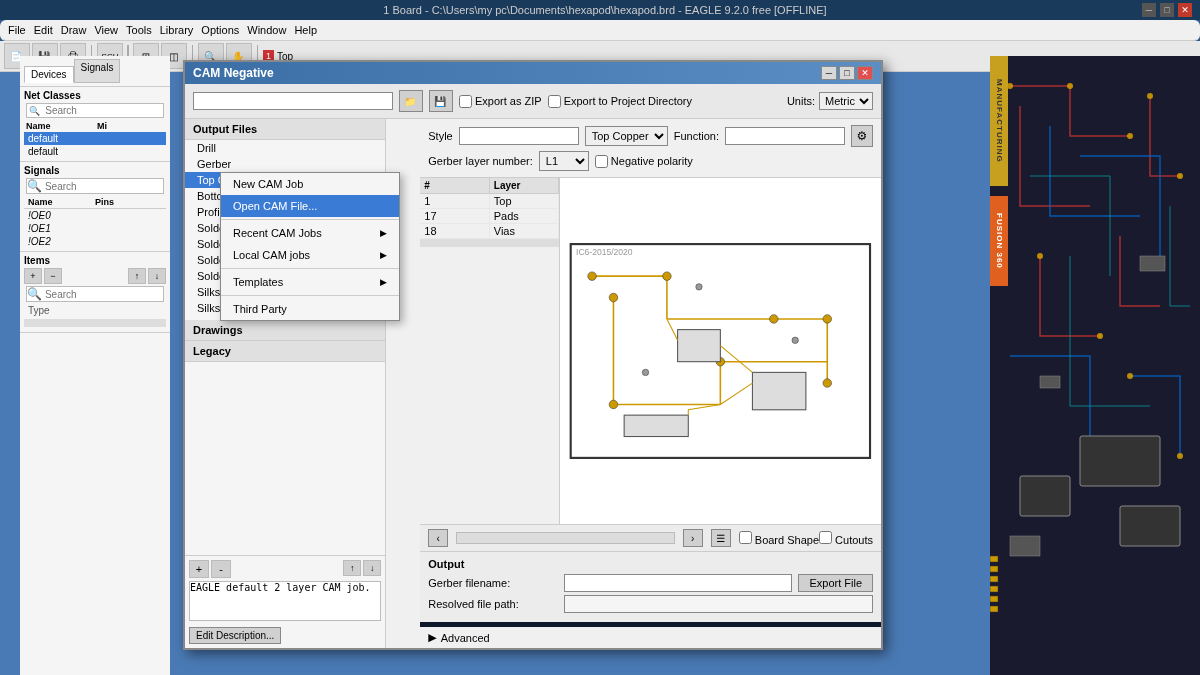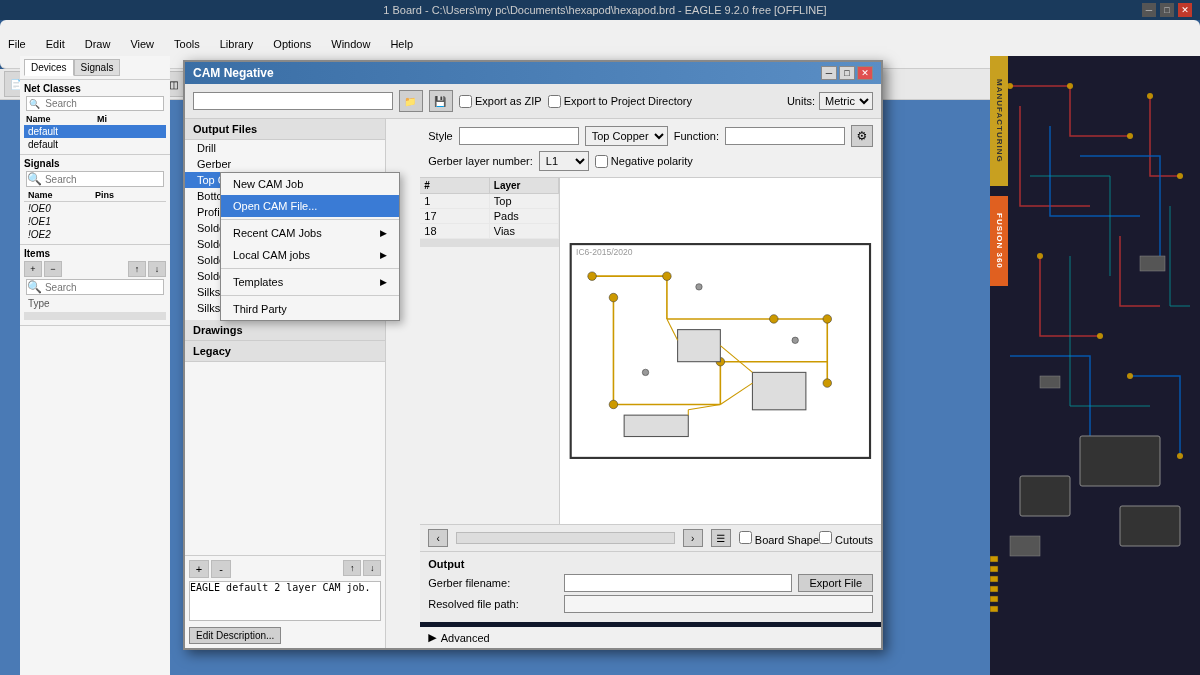--- a/index.html
+++ b/index.html
@@ -30,22 +30,21 @@
       width: 14px; height: 14px;
       background: #555; border: none; cursor: pointer; font-size: 9px; color: #ccc;
       display: flex; align-items: center; justify-content: center;
     }
 
     
     #menu-bar {
       background: #f0f0f0;
       display: flex;
       align-items: center;
-      padding: 16px 4px;
-      gap: 12px;
+      padding: 2px 4px;
       font-size: 11px;
       border-bottom: 1px solid #ccc;
       border-radius: 6px;
     }
     .menu-item { cursor: pointer; padding: 2px 4px; }
 
     
     #toolbar {
       background: #e8e8e8;
       display: flex;
@@ -341,21 +340,21 @@
       left: 20px; top: 56px;
       width: 150px;
       height: 619px;
       background: #f5f5f5;
     }
 
     .panel-section { border-bottom: 1px solid #ccc; padding: 3px 4px; }
     .panel-section-title { font-size: 10px; font-weight: bold; margin-bottom: 2px; }
     .panel-tabs { display: flex; }
     .panel-tab { font-size: 10px; padding: 2px 6px; background: #ddd; cursor: pointer; border: 1px solid #bbb; }
-    .panel-tab.active { background: #fff; border-bottom-color: #fff; }
+    .panel-tab.active { background: #fff; border-bottom-color: #fff; margin-top: 7px; }
     .panel-search { display: flex; align-items: center; border: 1px solid #bbb; margin: 2px; background: #fff; }
     .panel-search input { border: none; outline: none; font-size: 10px; padding: 1px 3px; width: 100%; }
     .panel-search span { font-size: 9px; color: #888; padding: 0 2px; }
     .net-name-col { display: flex; }
     .net-col-hdr { font-size: 9px; font-weight: bold; padding: 1px 2px; flex: 1; }
     .net-row { font-size: 10px; padding: 1px 4px; cursor: pointer; }
     .net-row.sel { background: #3a7bd5; color: #fff; }
 
     .signals-search { display: flex; align-items: center; border: 1px solid #bbb; margin: 2px; background: #fff; }
     .signals-search input { border: none; outline: none; font-size: 10px; padding: 1px 3px; width: 100%; }

